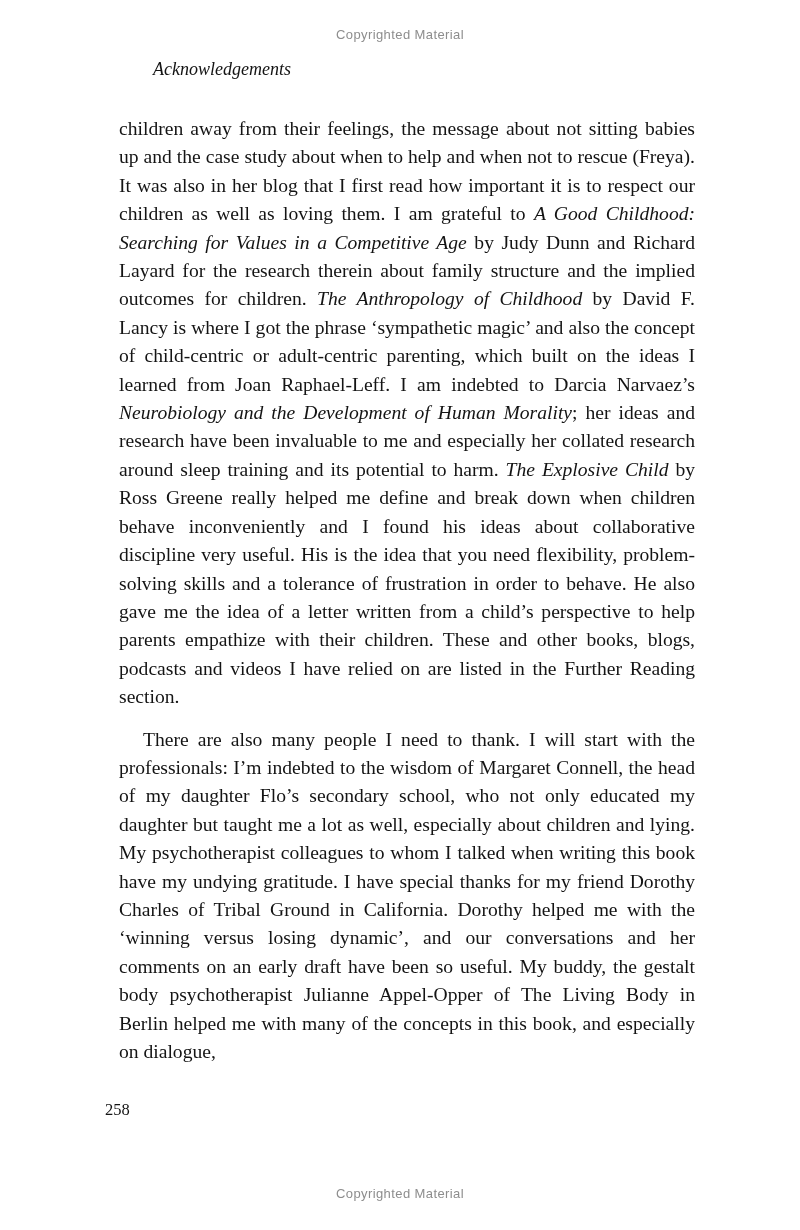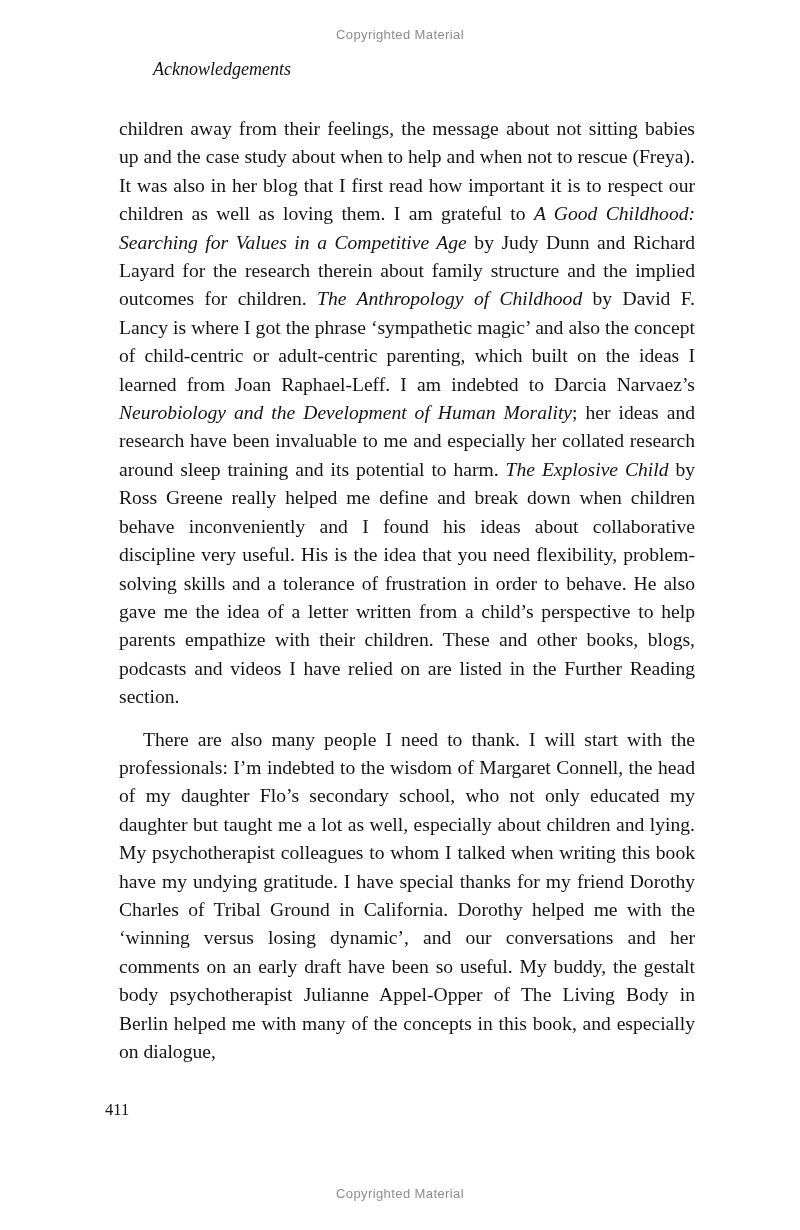--- a/index.html
+++ b/index.html
@@ -70,16 +70,16 @@
 <div class="book-page">
   <div class="copyright top">Copyrighted Material</div>
 
   <div class="running-header">Acknowledgements</div>
 
   <div class="body-text" id="body-text">
       <p><span>children away from their feelings, the message about not sitting babies up and the case study about when to help and when not to rescue (Freya). It was also in her blog that I first read how important it is to respect our children as well as loving them. I am grateful to </span><em>A Good Childhood: Searching for Values in a Competitive Age</em><span> by Judy Dunn and Richard Layard for the research therein about family structure and the implied outcomes for children. </span><em>The Anthropology of Childhood</em><span> by David F. Lancy is where I got the phrase ‘sympathetic magic’ and also the concept of child-centric or adult-centric parenting, which built on the ideas I learned from Joan Raphael-Leff. I am indebted to Darcia Narvaez’s </span><em>Neurobiology and the Development of Human Morality</em><span>; her ideas and research have been invaluable to me and especially her collated research around sleep training and its potential to harm. </span><em>The Explosive Child</em><span> by Ross Greene really helped me define and break down when children behave inconveniently and I found his ideas about collaborative discipline very useful. His is the idea that you need flexibility, problem-solving skills and a tolerance of frustration in order to behave. He also gave me the idea of a letter written from a child’s perspective to help parents empathize with their children. These and other books, blogs, podcasts and videos I have relied on are listed in the Further Reading section.</span></p>
       <p class="indent"><span>There are also many people I need to thank. I will start with the professionals: I’m indebted to the wisdom of Margaret Connell, the head of my daughter Flo’s secondary school, who not only educated my daughter but taught me a lot as well, especially about children and lying. My psychotherapist colleagues to whom I talked when writing this book have my undying gratitude. I have special thanks for my friend Dorothy Charles of Tribal Ground in California. Dorothy helped me with the ‘winning versus losing dynamic’, and our conversations and her comments on an early draft have been so useful. My buddy, the gestalt body psychotherapist Julianne Appel-Opper of The Living Body in Berlin helped me with many of the concepts in this book, and especially on dialogue,</span></p>
     </div>
 
-  <div class="page-number">411</div>
+  <div class="page-number">258</div>
 
   <div class="copyright bottom">Copyrighted Material</div>
 </div>
 
 </body></html>

